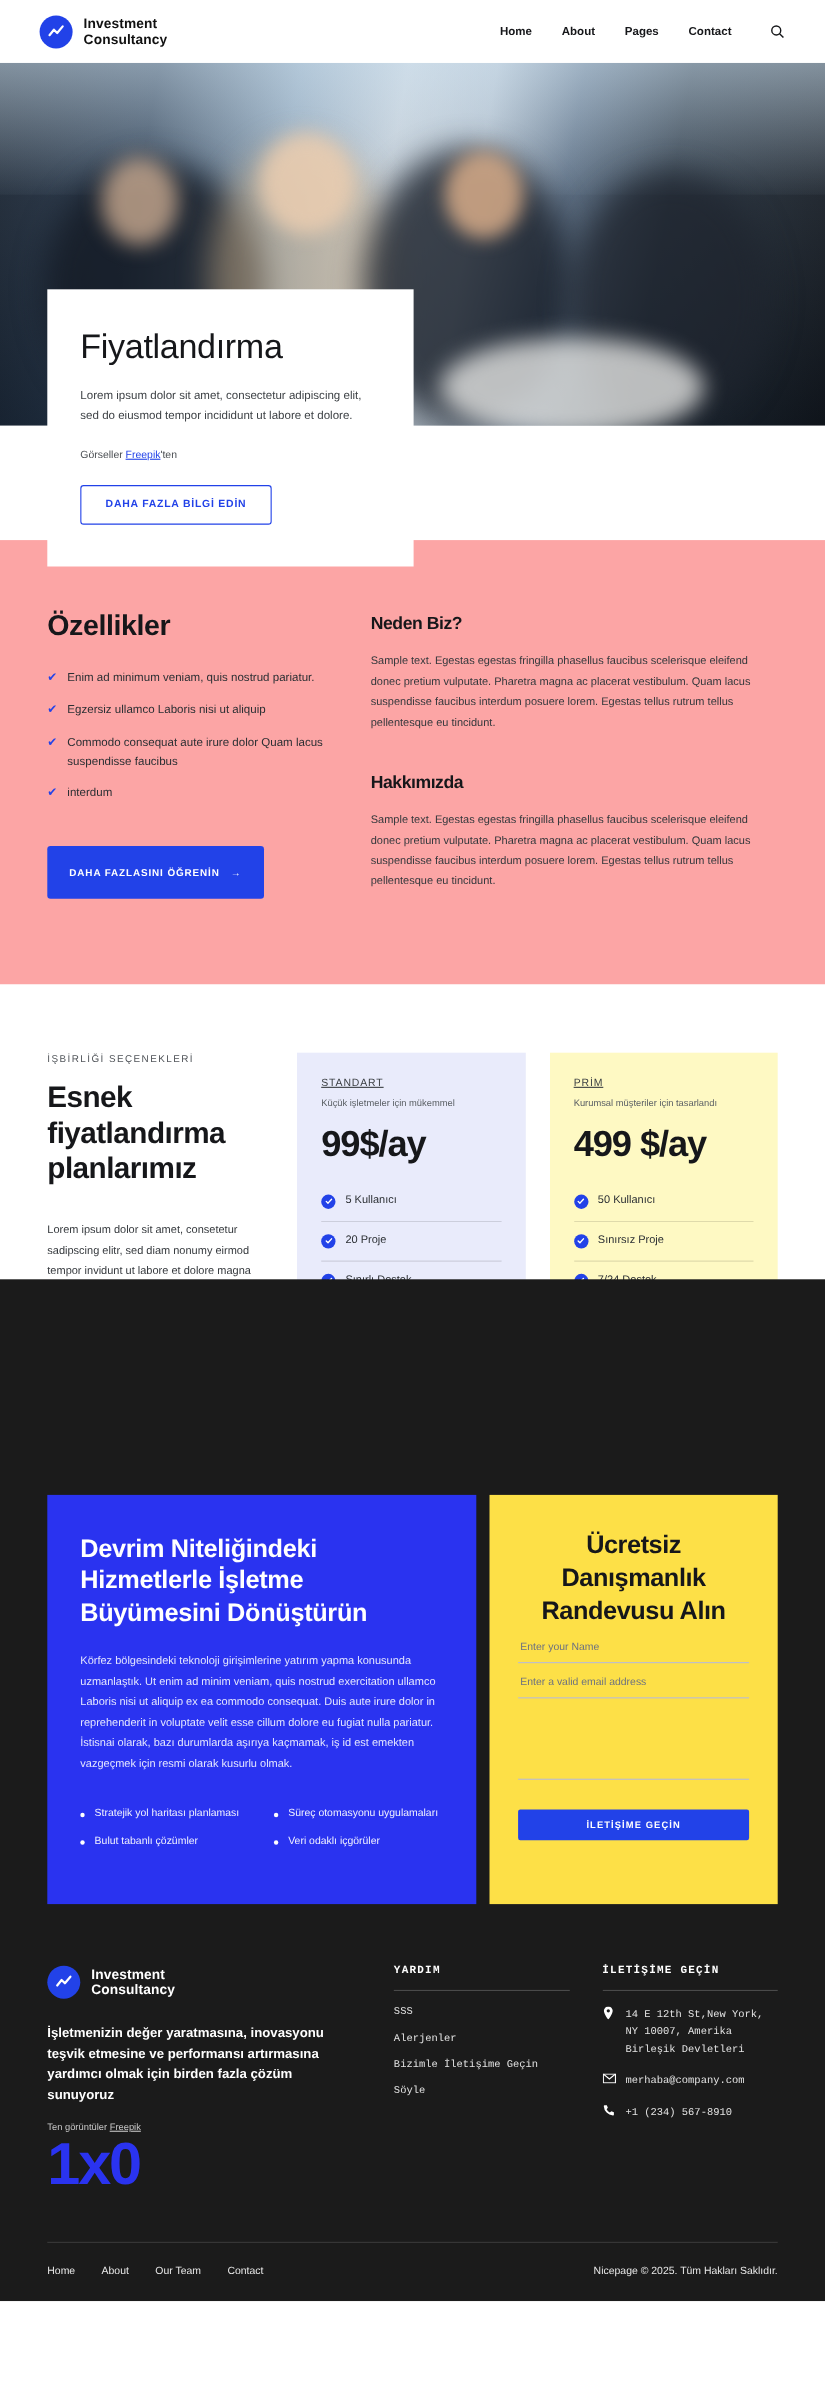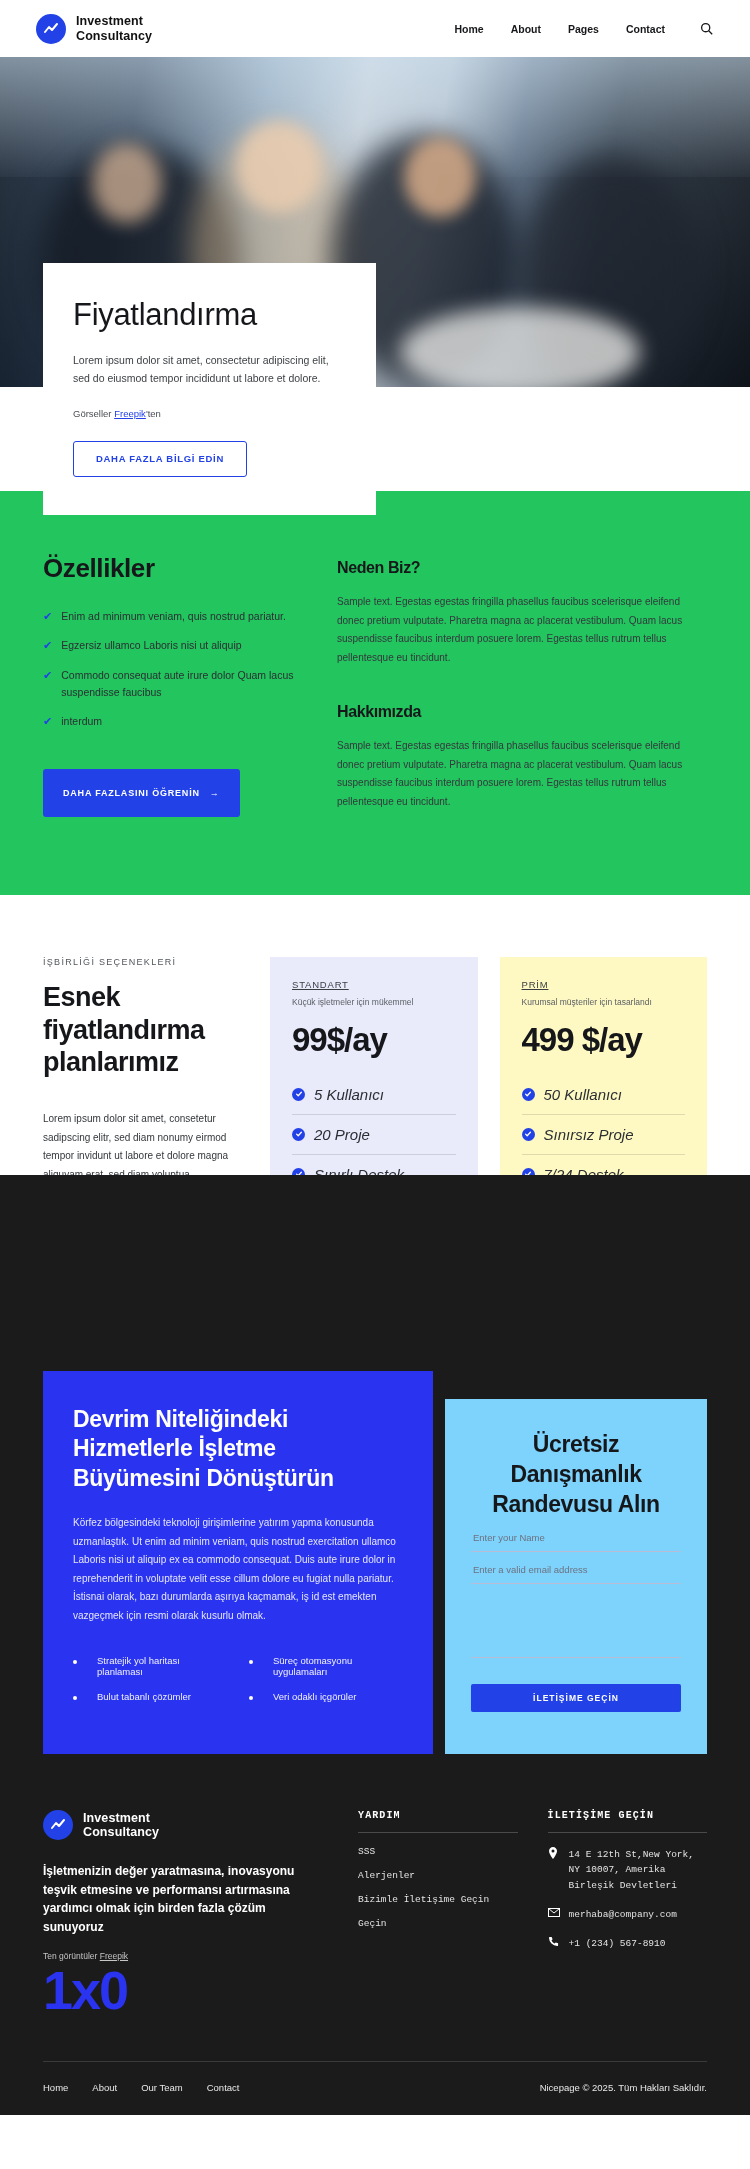--- a/index.html
+++ b/index.html
@@ -76,21 +76,21 @@
   .btn-outline {
     display: inline-flex; align-items: center; justify-content: center;
     margin-top: 22px; height: 36px; padding: 0 22px;
     border: 1px solid #2242e8; border-radius: 3px; background: #fff;
     color: #2242e8; font-size: 9.5px; font-weight: bold; letter-spacing: .7px;
     text-transform: uppercase; cursor: pointer;
   }
 
   
   .features {
-    background: #22c55e;
+    background: #fca5a5;
     padding: 62px 64px 78px 43px;
     display: flex; gap: 36px;
     margin-top: 104px;
   }
   .features .col-left { width: 258px; }
   .features .col-right { flex: 1; padding-top: 6px; }
   .features h2 { font-size: 26px; font-weight: bold; color: #16171a; letter-spacing: -.4px; }
   .features .col-right h2 { font-size: 16px; }
   .feature-list { margin-top: 24px; }
   .feature-item { display: flex; gap: 9px; margin-bottom: 12px; align-items: flex-start; }
@@ -119,44 +119,44 @@
   }
   .video-row span { font-size: 8.5px; letter-spacing: 1px; text-transform: uppercase; color: #16171a; }
   .plan { flex: 1; padding: 22px 22px 24px 22px; }
   .plan.a { background: #e9ebfb; }
   .plan.b { background: #fef9c3; }
   .plan .pname { font-size: 9.5px; letter-spacing: .8px; color: #3a3e42; text-transform: uppercase; text-decoration: underline; }
   .plan .pdesc { margin-top: 7px; font-size: 8.5px; color: #5b6065; }
   .plan .price { margin-top: 14px; font-size: 33px; font-weight: bold; color: #16171a; letter-spacing: -1px; }
   .plan ul { list-style: none; margin-top: 16px; }
   .plan li {
-    display: flex; align-items: center; gap: 9px;
+    display: flex; align-items: flex-start; gap: 9px;
     padding: 11px 0; border-bottom: 1px solid rgba(0,0,0,.12);
-    font-size: 15px; color: #2b2f33; font-style: italic;
+    font-size: 10px; color: #2b2f33;
   }
   .check {
     width: 13px; height: 13px; border-radius: 50%; background: #2242e8; flex: none;
     display: flex; align-items: center; justify-content: center;
   }
   .plan .btn-buy {
     margin-top: 18px; width: 106px; height: 24px;
     background: #2242e8; border: none; border-radius: 2px; color: #fff;
     font-size: 8px; font-weight: bold; letter-spacing: .9px; text-transform: uppercase; cursor: pointer;
   }
 
   
   .cta { padding: 44px 43px 0 43px; display: flex; gap: 12px; position: relative; z-index: 3; }
   .cta-left { width: 390px; background: #2a33f0; color: #fff; padding: 34px 30px 38px 30px; }
   .cta-left h2 { font-size: 23px; font-weight: bold; line-height: 1.3; letter-spacing: -.3px; }
   .cta-left p { margin-top: 20px; font-size: 10px; line-height: 1.85; color: #e4e6ff; }
   .bullets { display: flex; gap: 22px; margin-top: 30px; }
   .bullets ul { list-style: none; flex: 1; }
-  .bullets li { display: flex; gap: 20px; font-size: 9.5px; color: #f0f1ff; margin-bottom: 14px; }
+  .bullets li { display: flex; gap: 9px; font-size: 9.5px; color: #f0f1ff; margin-bottom: 14px; }
   .bullets li .dot { width: 4px; height: 4px; border-radius: 50%; background: #fff; margin-top: 5px; flex: none; }
-  .cta-right { flex: 1; background: #7dd3fc; padding: 30px 26px 30px 26px; margin-top: 28px; }
+  .cta-right { flex: 1; background: #fde047; padding: 30px 26px 30px 26px; }
   .cta-right h2 { font-size: 23px; font-weight: bold; line-height: 1.32; text-align: center; color: #16171a; letter-spacing: -.4px; }
   .field {
     width: 100%; border: none; border-bottom: 1px solid #b9bcd4;
     background: transparent; padding: 12px 2px 8px 2px;
     font-size: 9.5px; color: #3a3e42; font-family: "Liberation Sans", sans-serif; outline: none;
   }
   .field::placeholder { color: #6d7280; }
   textarea.field { height: 74px; resize: none; }
   .btn-contact {
     margin-top: 22px; width: 100%; height: 28px;
@@ -416,21 +416,21 @@
         </div>
         <div class="f-watermark">1x0</div>
       </div>
 
       <div class="f-col">
         <h4>YARDIM</h4>
         <ul>
           <li>SSS</li>
           <li>Alerjenler</li>
           <li>Bizimle İletişime Geçin</li>
-          <li>Geçin</li>
+          <li>Söyle</li>
         </ul>
       </div>
 
       <div class="f-col">
         <h4>İLETİŞİME GEÇİN</h4>
         <div class="contact-line">
           <span class="ic">
             <svg width="10" height="12" viewBox="0 0 10 12">
                 <path d="M5 0C2.8 0 1 1.8 1 4c0 3 4 8 4 8s4-5 4-8c0-2.2-1.8-4-4-4zm0 5.5A1.5 1.5 0 1 1 5 2.5a1.5 1.5 0 0 1 0 3z" fill="#fff"></path>
               </svg>

